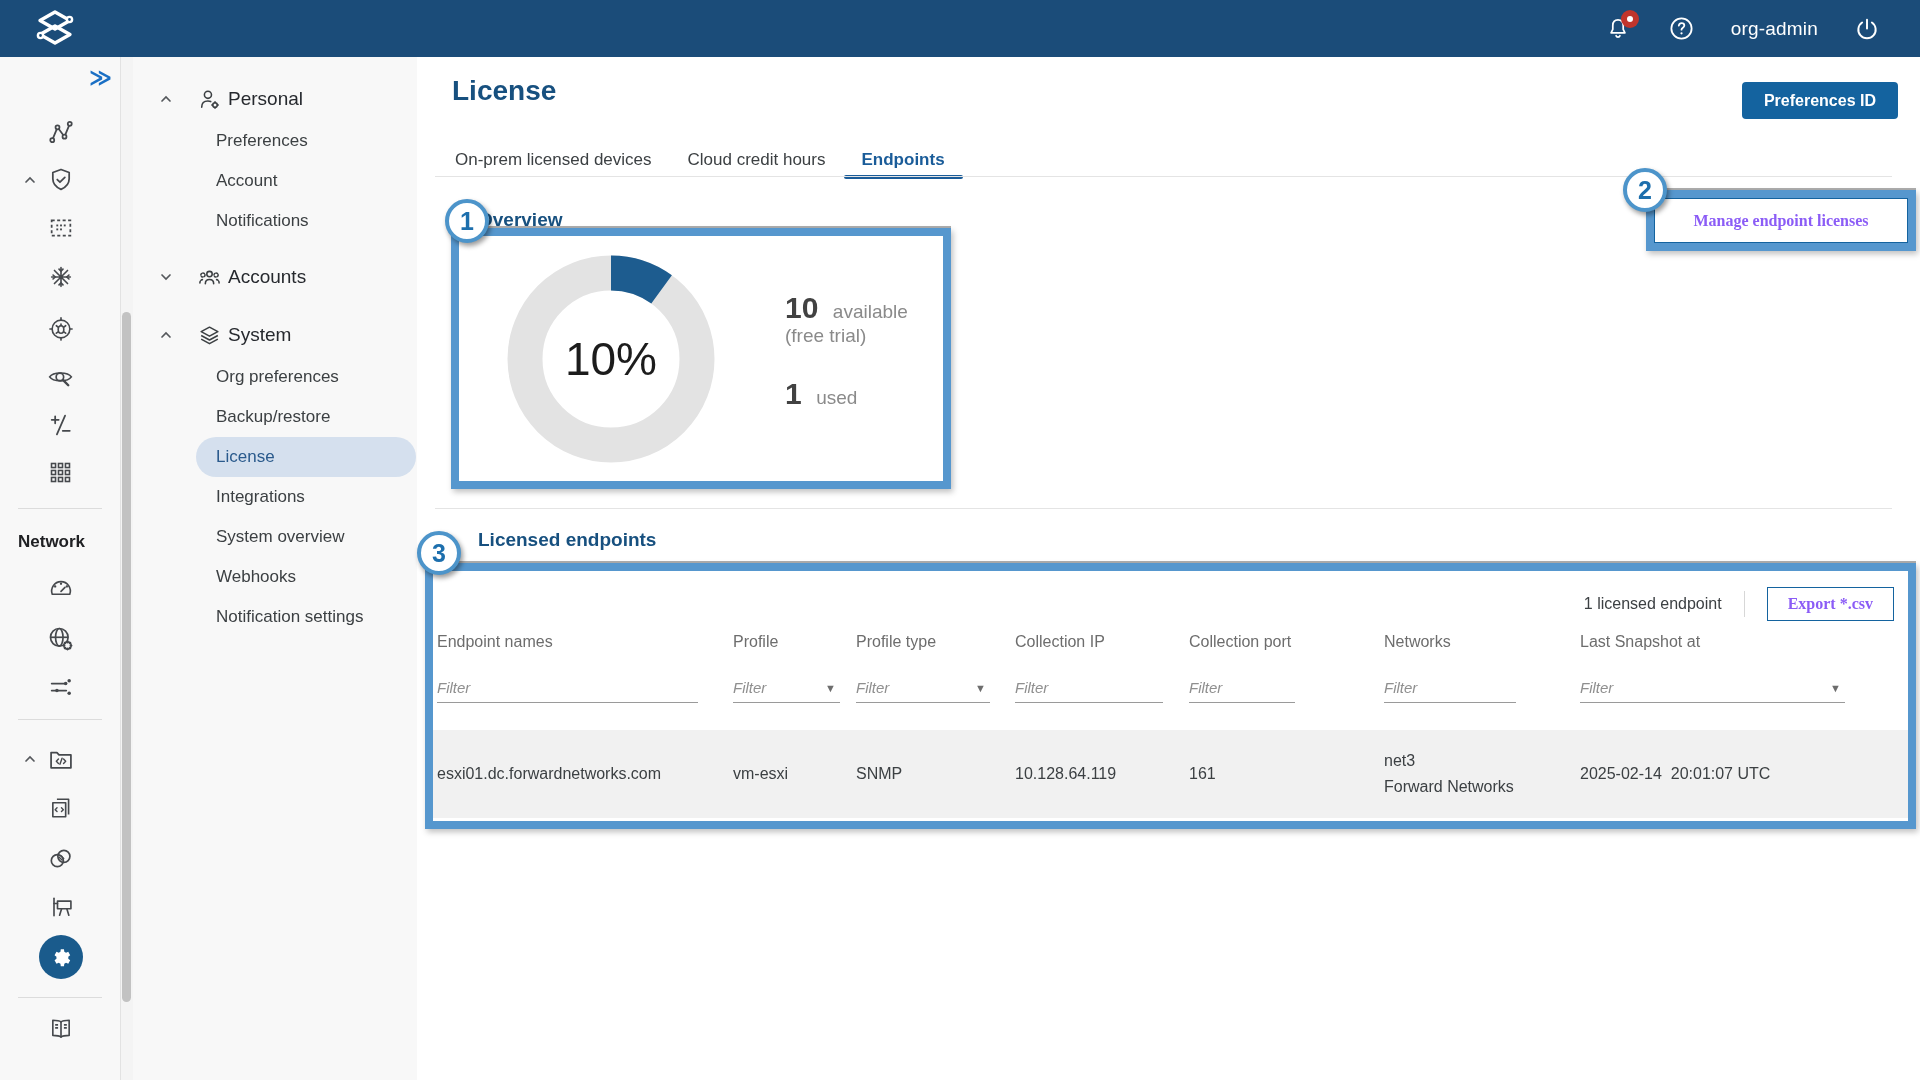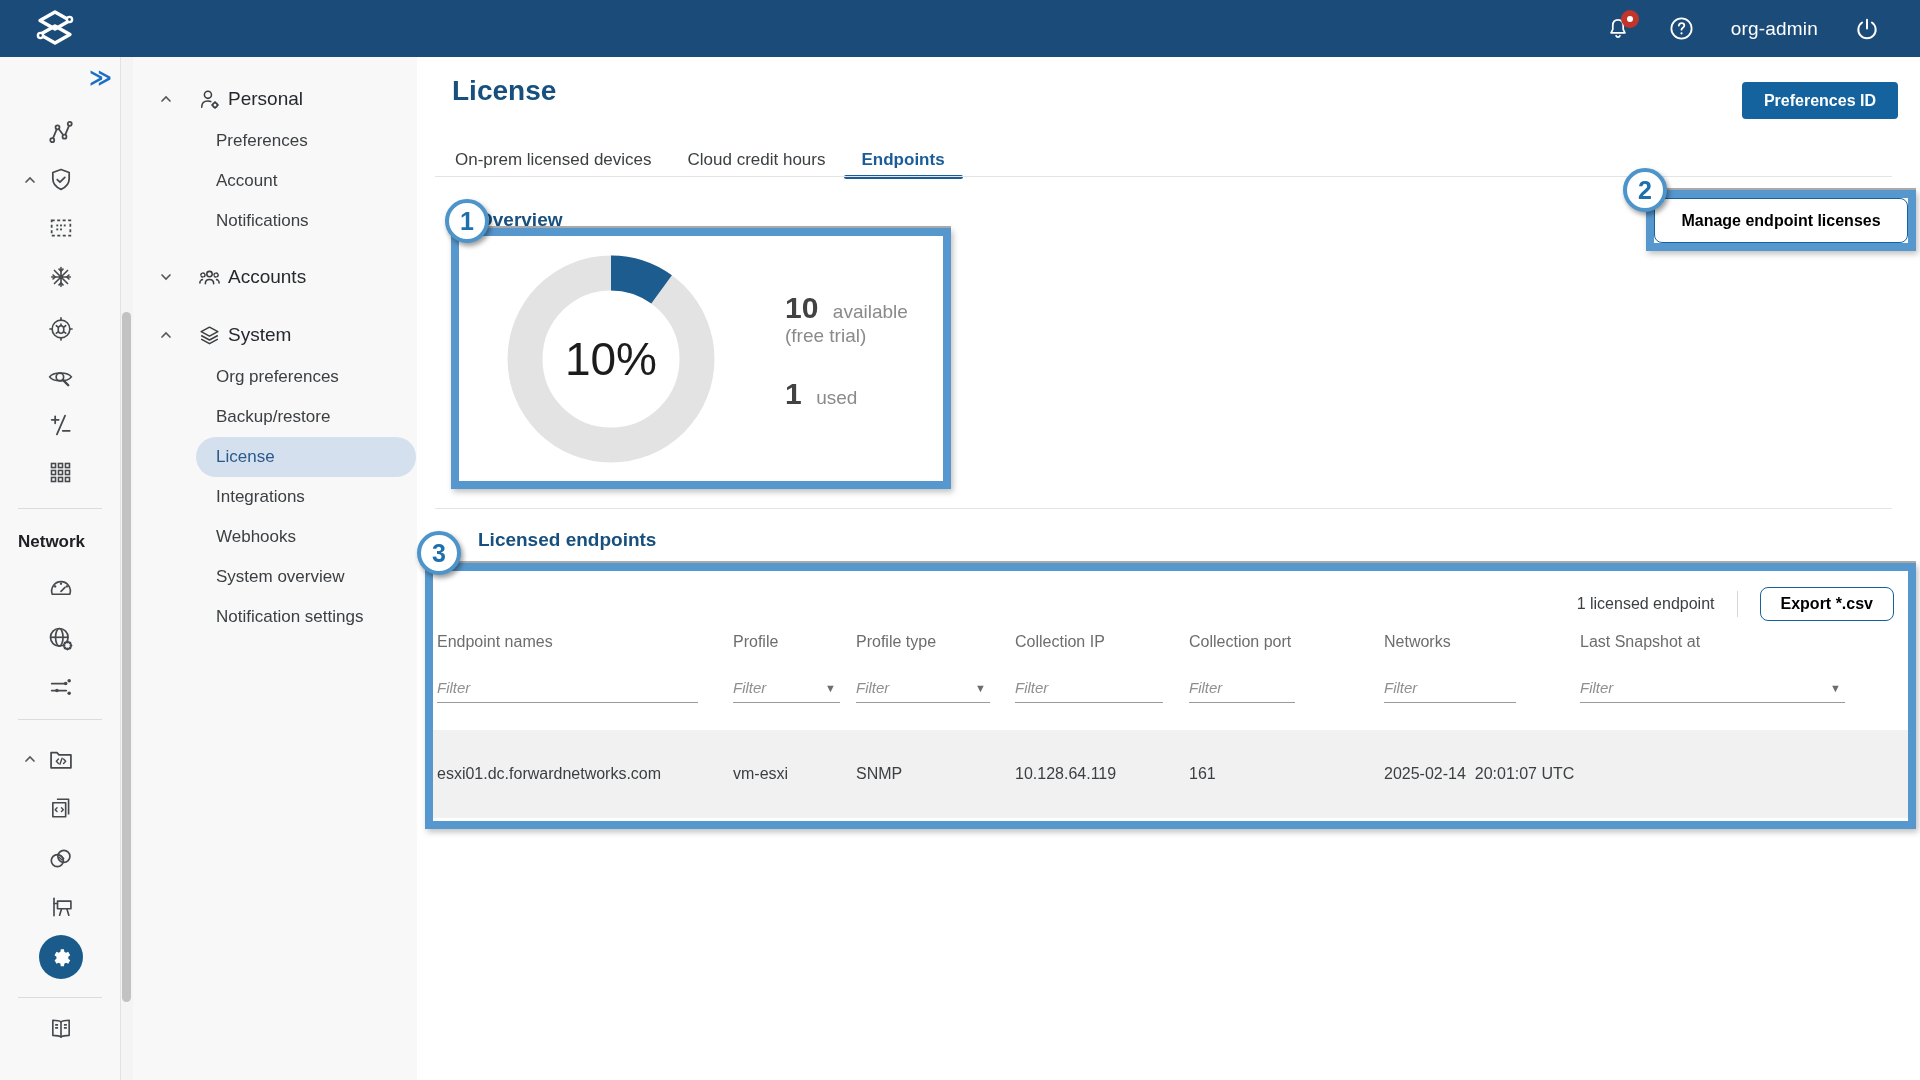--- a/index.html
+++ b/index.html
@@ -59,21 +59,21 @@
   
   .overview-card { display:flex; align-items:center; height:100%; }
   .donut-wrap { position:relative; width:216px; height:216px; margin-left:44px; flex:none; }
   .donut-center { position:absolute; inset:0; display:flex; align-items:center; justify-content:center; font-size:46px; font-weight:500; color:#1c1c1c; }
   .stats { margin-left:66px; }
   .stat { margin:14px 0 30px; }
   .stat .num { font-size:30px; font-weight:bold; color:#424242; }
   .stat .lbl { font-size:19px; color:#8a8a8a; margin-left:10px; }
 
   
-  .btn-outline { background:#fff; border:1px solid #14639f; color:#000000; font-weight:bold; font-size:16px; border-radius:8px; cursor:pointer; font-family:Liberation Sans, sans-serif; }
+  .btn-outline { background:#fff; border:1px solid #14639f; color:#8b5cf6; font-weight:bold; font-size:16px; border-radius:0; cursor:pointer; font-family:Liberation Serif, serif; }
   .manage-btn { width:100%; height:100%; }
 
   
   .table-card { position:relative; width:100%; height:100%; background:#fff; }
   .meta-row { position:absolute; top:16px; right:14px; display:flex; align-items:center; }
   .count-label { font-size:16px; color:#3c4043; }
   .meta-sep { width:1px; height:26px; background:#d7d7d7; margin:0 22px; }
   .export-btn { height:34px; padding:0 20px; }
   .tgrid { position:absolute; left:0; width:100%; display:grid; grid-template-columns:296px 123px 159px 174px 195px 196px 1fr; padding-left:4px; align-items:center; }
   .thead { top:62px; font-size:16px; color:#6d6d6d; }
@@ -361,22 +361,22 @@
           <path d="M4 12l8 4.3 8-4.3"></path>
           <path d="M4 15.5l8 4.3 8-4.3"></path>
         </svg>
       </span>
       <span class="nlabel">System</span>
     </div>
     <div class="nav-item">Org preferences</div>
     <div class="nav-item">Backup/restore</div>
     <div class="nav-item selected">License</div>
     <div class="nav-item">Integrations</div>
+    <div class="nav-item">System overview</div>
     <div class="nav-item">Webhooks</div>
-    <div class="nav-item">System overview</div>
     <div class="nav-item">Notification settings</div>
   </div>
 
   <div class="main">
     <div class="page-title">License</div>
     <button class="btn-primary">Preferences ID</button>
 
     <div class="tabs">
       <div class="tab">On-prem licensed devices</div>
       <div class="tab">Cloud credit hours</div>
@@ -478,19 +478,23 @@
               </div>
             </div>
         </div>
 
         <div class="tgrid trow">
           <div>esxi01.dc.forwardnetworks.com</div>
           <div>vm-esxi</div>
           <div>SNMP</div>
           <div>10.128.64.119</div>
           <div>161</div>
+          <div class="net-lines">
+            <div>net3</div>
+            <div>Forward Networks</div>
+          </div>
           <div class="nowrap">2025-02-14  20:01:07 UTC</div>
         </div>
 
       </div>
     </div>
   </div>
 </div>
 
 </body></html>

